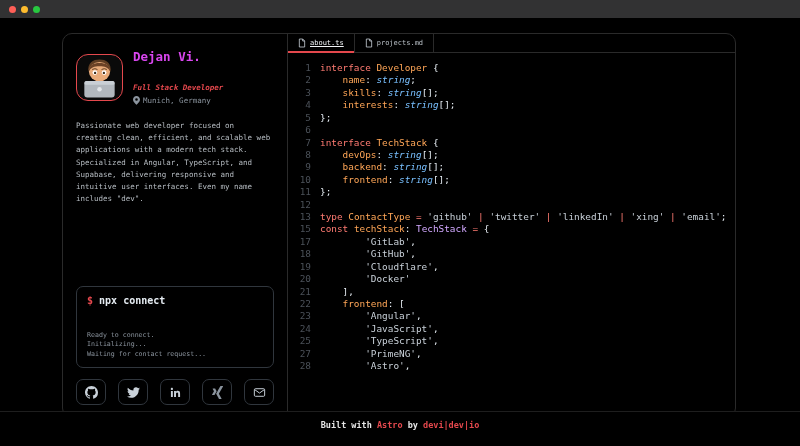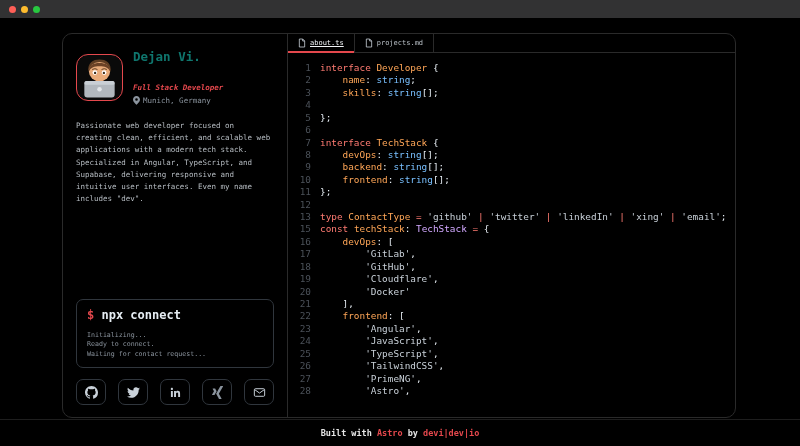--- a/index.html
+++ b/index.html
@@ -16,51 +16,51 @@
   .card {
     position:absolute; left:62px; top:33px; width:674px; height:385px;
     border:1px solid #2a2a2a; border-radius:10px; background:#000;
     display:flex; overflow:hidden;
   }
   
   .sidebar { width:225px; flex:none; border-right:1px solid #2a2a2a; display:flex; flex-direction:column; padding:15px 13px 12px; }
   .profile-header { display:flex; gap:10px; align-items:center; }
   .avatar { width:47px; height:47px; flex:none; border:1.5px solid #e5484d; border-radius:12px; background:#0a0a0a; overflow:hidden; }
   .avatar svg { display:block; width:100%; height:100%; }
-  .p-name { margin:0 0 19px 0; font-size:12.5px; font-weight:bold; color:#0f766e; }
+  .p-name { margin:0 0 19px 0; font-size:12.5px; font-weight:bold; color:#d946ef; }
   .p-role { font-size:7.5px; font-weight:bold; color:#e5484d; margin-bottom:4px;font-style:italic; }
   .p-loc { font-size:7.5px; color:#8b949e; display:flex; align-items:flex-start; gap:3px; }
   .bio { font-size:7.5px; line-height:12.2px; color:#b7bdc3; margin:15px 0 0 0; }
   .terminal { margin-top:auto; border:1px solid #30363d; border-radius:7px; padding:8px 10px 8px; margin-bottom:11px; }
-  .cmd { font-size:12px; font-weight:bold; color:#e6edf3; margin-bottom:9px; white-space:pre; }
+  .cmd { font-size:10px; font-weight:bold; color:#e6edf3; margin-bottom:25px; white-space:pre; }
   .dollar { color:#e5484d; }
   .t-out { font-size:6.6px; color:#8b949e; line-height:9.4px; }
   .social { display:flex; justify-content:space-between; }
   .sbtn { width:30px; height:26px; border:1px solid #30363d; border-radius:7px; background:transparent;
           display:flex; align-items:center; justify-content:center; padding:0; cursor:pointer; }
   .sbtn svg { display:block; }
   
   .codepanel { flex:1; min-width:0; display:flex; flex-direction:column; }
   .tabbar { height:19px; flex:none; display:flex; border-bottom:1px solid #2a2a2a; }
   .tab { display:flex; align-items:center; gap:4px; padding:0 10px; font-size:7px; color:#b9c0c7;
          border-right:1px solid #2a2a2a; position:relative; cursor:pointer; }
   .tab.active { color:#f0f3f6;text-decoration:underline; }
   .tab.active::after { content:""; position:absolute; left:0; right:0; bottom:-1px; height:2px; background:#e5484d; }
   .code { flex:1; overflow:hidden; padding:9px 0 0 6px; font-size:9.4px; line-height:12.42px; }
   .code-line { display:flex; white-space:pre; }
   .ln { flex:none; width:17px; margin-right:9px; text-align:right; color:#4b5159; }
   .tok-k { color:#ff7b72; }  
   .tok-t { color:#ffa657; }  
   .tok-p { color:#ffa657; }  
   .tok-u { color:#d2a8ff; }  
-  .tok-b { color:#79c0ff; }  
+  .tok-b { color:#79c0ff;font-style:italic; }  
   .tok-s { color:#c9d1d9; }  
   .tok-w { color:#e6edf3; }  
   
-  .footer { position:absolute; left:0; right:0; bottom:0; height:27px; background:#000;
+  .footer { position:absolute; left:0; right:0; bottom:8px; height:27px; background:#000;
             border-top:1px solid #1e1e1e; display:flex; align-items:center; justify-content:center;
             font-size:8.5px; font-weight:bold; color:#e6e6e6; white-space:pre; }
   .f-red { color:#e5484d; text-decoration:none; font-weight:bold; cursor:pointer; }
 </style>
 </head>
 <body>
 
 <div class="titlebar">
   <span class="dot" style="background: rgb(255, 95, 87);"></span>
   <span class="dot" style="background: rgb(254, 188, 46);"></span>
@@ -96,22 +96,22 @@
           </svg>
           <span>Munich, Germany</span>
         </div>
       </div>
     </div>
 
     <p class="bio">Passionate web developer focused on creating clean, efficient, and scalable web applications with a modern tech stack. Specialized in Angular, TypeScript, and Supabase, delivering responsive and intuitive user interfaces. Even my name includes "dev".</p>
 
     <div class="terminal">
       <div class="cmd"><span class="dollar">$</span><span> npx connect</span></div>
+      <div class="t-out">Ready to connect.</div>
       <div class="t-out">Initializing...</div>
-      <div class="t-out">Ready to connect.</div>
       <div class="t-out">Waiting for contact request...</div>
     </div>
 
     <div class="social">
       <button class="sbtn">
         <svg width="13" height="13" viewBox="0 0 16 16">
           <path fill="#c9d1d9" d="M8 0C3.58 0 0 3.58 0 8c0 3.54 2.29 6.53 5.47 7.59.4.07.55-.17.55-.38 0-.19-.01-.82-.01-1.49-2.01.37-2.53-.49-2.69-.94-.09-.23-.48-.94-.82-1.13-.28-.15-.68-.52-.01-.53.63-.01 1.08.58 1.23.82.72 1.21 1.87.87 2.33.66.07-.52.28-.87.51-1.07-1.78-.2-3.64-.89-3.64-3.95 0-.87.31-1.59.82-2.15-.08-.2-.36-1.02.08-2.12 0 0 .67-.21 2.2.82.64-.18 1.32-.27 2-.27s1.36.09 2 .27c1.53-1.04 2.2-.82 2.2-.82.44 1.1.16 1.92.08 2.12.51.56.82 1.27.82 2.15 0 3.07-1.87 3.75-3.65 3.95.29.25.54.73.54 1.48 0 1.07-.01 1.93-.01 2.2 0 .21.15.46.55.38A8.013 8.013 0 0016 8c0-4.42-3.58-8-8-8z"></path>
         </svg>
       </button>
       <button class="sbtn">
@@ -152,42 +152,40 @@
           <path d="M2 1h5l3 3v9H2z" fill="none" stroke="#c9d1d9" stroke-width="1.2"></path>
           <path d="M7 1v3h3" fill="none" stroke="#c9d1d9" stroke-width="1.2"></path>
         </svg>
         <span>projects.md</span>
       </div>
     </div>
     <div class="code">
         <div class="code-line"><span class="ln">1</span><span><span class="tok-k">interface </span><span class="tok-t">Developer </span><span class="tok-w">{</span></span></div>
         <div class="code-line"><span class="ln">2</span><span><span class="tok-w">    </span><span class="tok-p">name</span><span class="tok-w">: </span><span class="tok-b">string</span><span class="tok-w">;</span></span></div>
         <div class="code-line"><span class="ln">3</span><span><span class="tok-w">    </span><span class="tok-p">skills</span><span class="tok-w">: </span><span class="tok-b">string</span><span class="tok-w">[];</span></span></div>
-        <div class="code-line"><span class="ln">4</span></div>
+        <div class="code-line"><span class="ln">4</span><span><span class="tok-w">    </span><span class="tok-p">interests</span><span class="tok-w">: </span><span class="tok-b">string</span><span class="tok-w">[];</span></span></div>
         <div class="code-line"><span class="ln">5</span><span><span class="tok-w">};</span></span></div>
         <div class="code-line"><span class="ln">6</span><span></span></div>
         <div class="code-line"><span class="ln">7</span><span><span class="tok-k">interface </span><span class="tok-t">TechStack </span><span class="tok-w">{</span></span></div>
         <div class="code-line"><span class="ln">8</span><span><span class="tok-w">    </span><span class="tok-p">devOps</span><span class="tok-w">: </span><span class="tok-b">string</span><span class="tok-w">[];</span></span></div>
         <div class="code-line"><span class="ln">9</span><span><span class="tok-w">    </span><span class="tok-p">backend</span><span class="tok-w">: </span><span class="tok-b">string</span><span class="tok-w">[];</span></span></div>
         <div class="code-line"><span class="ln">10</span><span><span class="tok-w">    </span><span class="tok-p">frontend</span><span class="tok-w">: </span><span class="tok-b">string</span><span class="tok-w">[];</span></span></div>
         <div class="code-line"><span class="ln">11</span><span><span class="tok-w">};</span></span></div>
         <div class="code-line"><span class="ln">12</span><span></span></div>
         <div class="code-line"><span class="ln">13</span><span><span class="tok-k">type </span><span class="tok-t">ContactType </span><span class="tok-k">= </span><span class="tok-s">'github' </span><span class="tok-k">| </span><span class="tok-s">'twitter' </span><span class="tok-k">| </span><span class="tok-s">'linkedIn' </span><span class="tok-k">| </span><span class="tok-s">'xing' </span><span class="tok-k">| </span><span class="tok-s">'email'</span><span class="tok-w">;</span></span></div>
         <div class="code-line"><span class="ln">15</span><span><span class="tok-k">const </span><span class="tok-p">techStack</span><span class="tok-w">: </span><span class="tok-u">TechStack </span><span class="tok-k">= </span><span class="tok-w">{</span></span></div>
-        <div class="code-line"><span class="ln">16</span><span><span class="tok-w">    </span><span class="tok-p">devOps</span><span class="tok-w">: [</span></span></div>
         <div class="code-line"><span class="ln">17</span><span><span class="tok-w">        </span><span class="tok-s">'GitLab'</span><span class="tok-w">,</span></span></div>
         <div class="code-line"><span class="ln">18</span><span><span class="tok-w">        </span><span class="tok-s">'GitHub'</span><span class="tok-w">,</span></span></div>
         <div class="code-line"><span class="ln">19</span><span><span class="tok-w">        </span><span class="tok-s">'Cloudflare'</span><span class="tok-w">,</span></span></div>
         <div class="code-line"><span class="ln">20</span><span><span class="tok-w">        </span><span class="tok-s">'Docker'</span></span></div>
         <div class="code-line"><span class="ln">21</span><span><span class="tok-w">    ],</span></span></div>
         <div class="code-line"><span class="ln">22</span><span><span class="tok-w">    </span><span class="tok-p">frontend</span><span class="tok-w">: [</span></span></div>
         <div class="code-line"><span class="ln">23</span><span><span class="tok-w">        </span><span class="tok-s">'Angular'</span><span class="tok-w">,</span></span></div>
         <div class="code-line"><span class="ln">24</span><span><span class="tok-w">        </span><span class="tok-s">'JavaScript'</span><span class="tok-w">,</span></span></div>
         <div class="code-line"><span class="ln">25</span><span><span class="tok-w">        </span><span class="tok-s">'TypeScript'</span><span class="tok-w">,</span></span></div>
-        <div class="code-line"><span class="ln">26</span><span><span class="tok-w">        </span><span class="tok-s">'TailwindCSS'</span><span class="tok-w">,</span></span></div>
         <div class="code-line"><span class="ln">27</span><span><span class="tok-w">        </span><span class="tok-s">'PrimeNG'</span><span class="tok-w">,</span></span></div>
         <div class="code-line"><span class="ln">28</span><span><span class="tok-w">        </span><span class="tok-s">'Astro'</span><span class="tok-w">,</span></span></div>
       </div>
   </section>
 </div>
 
 <footer class="footer">
   <span>Built with </span><a class="f-red">Astro</a><span> by </span><a class="f-red">devi|dev|io</a>
 </footer>
 

